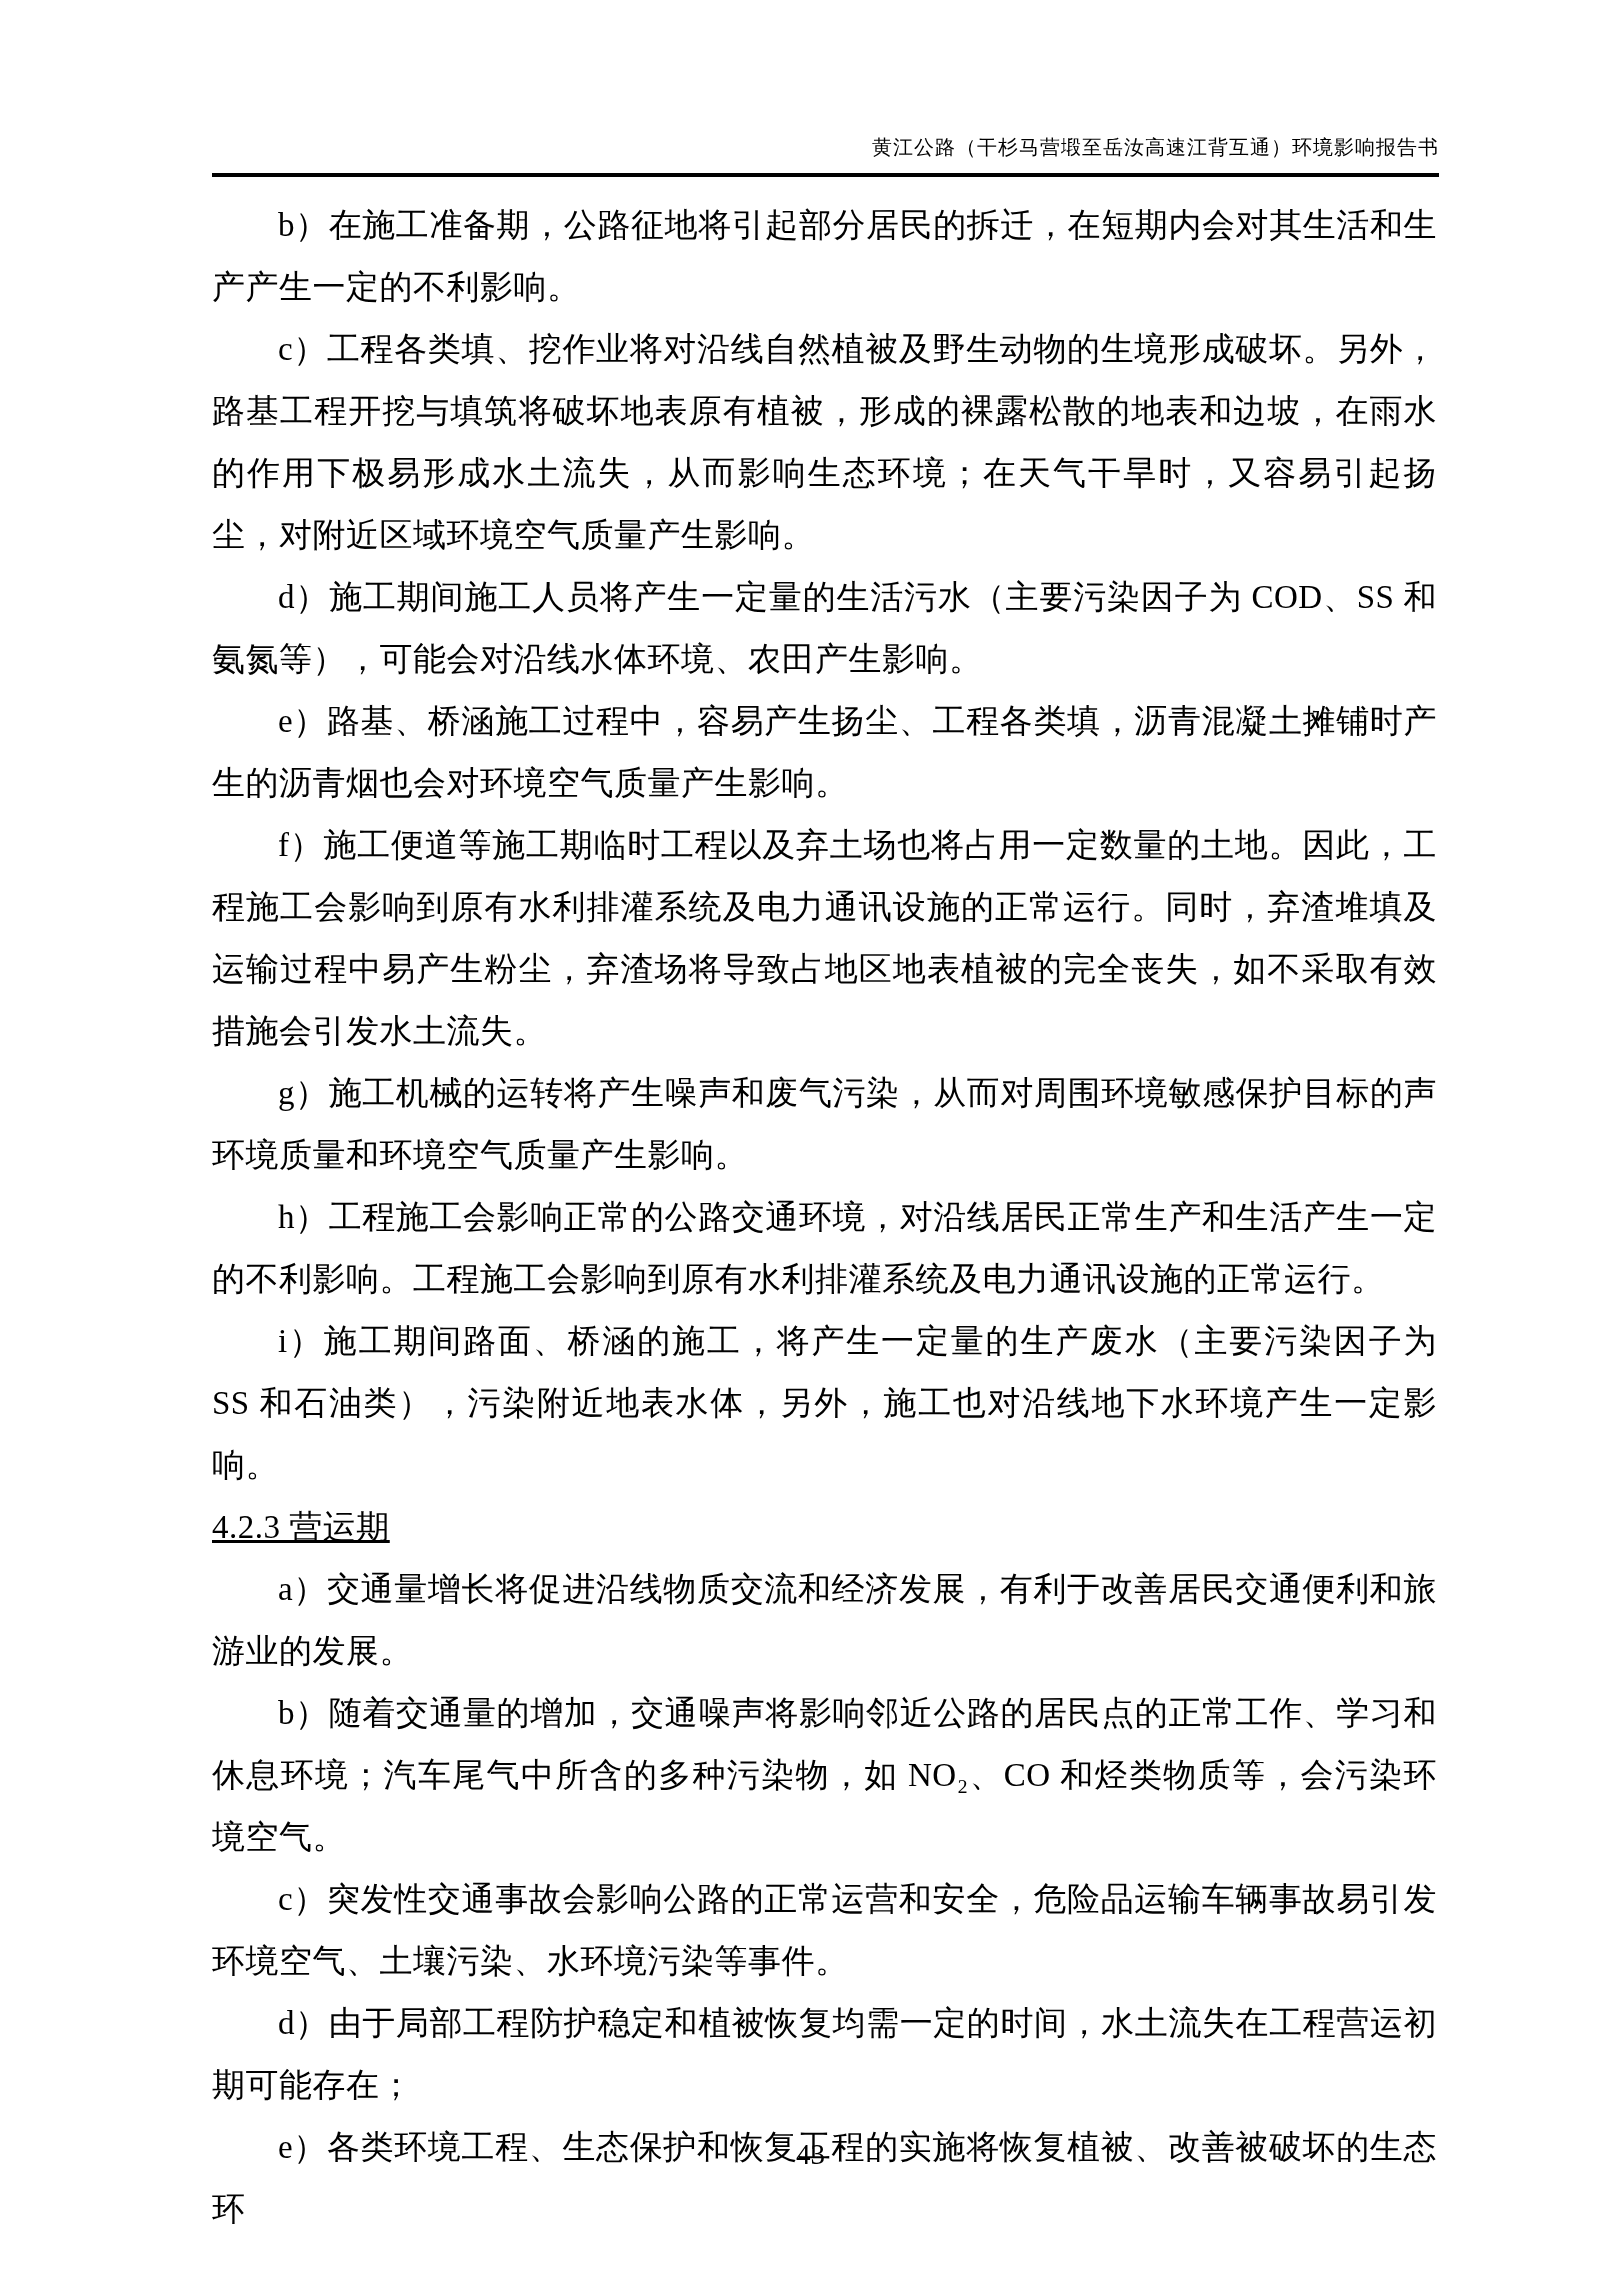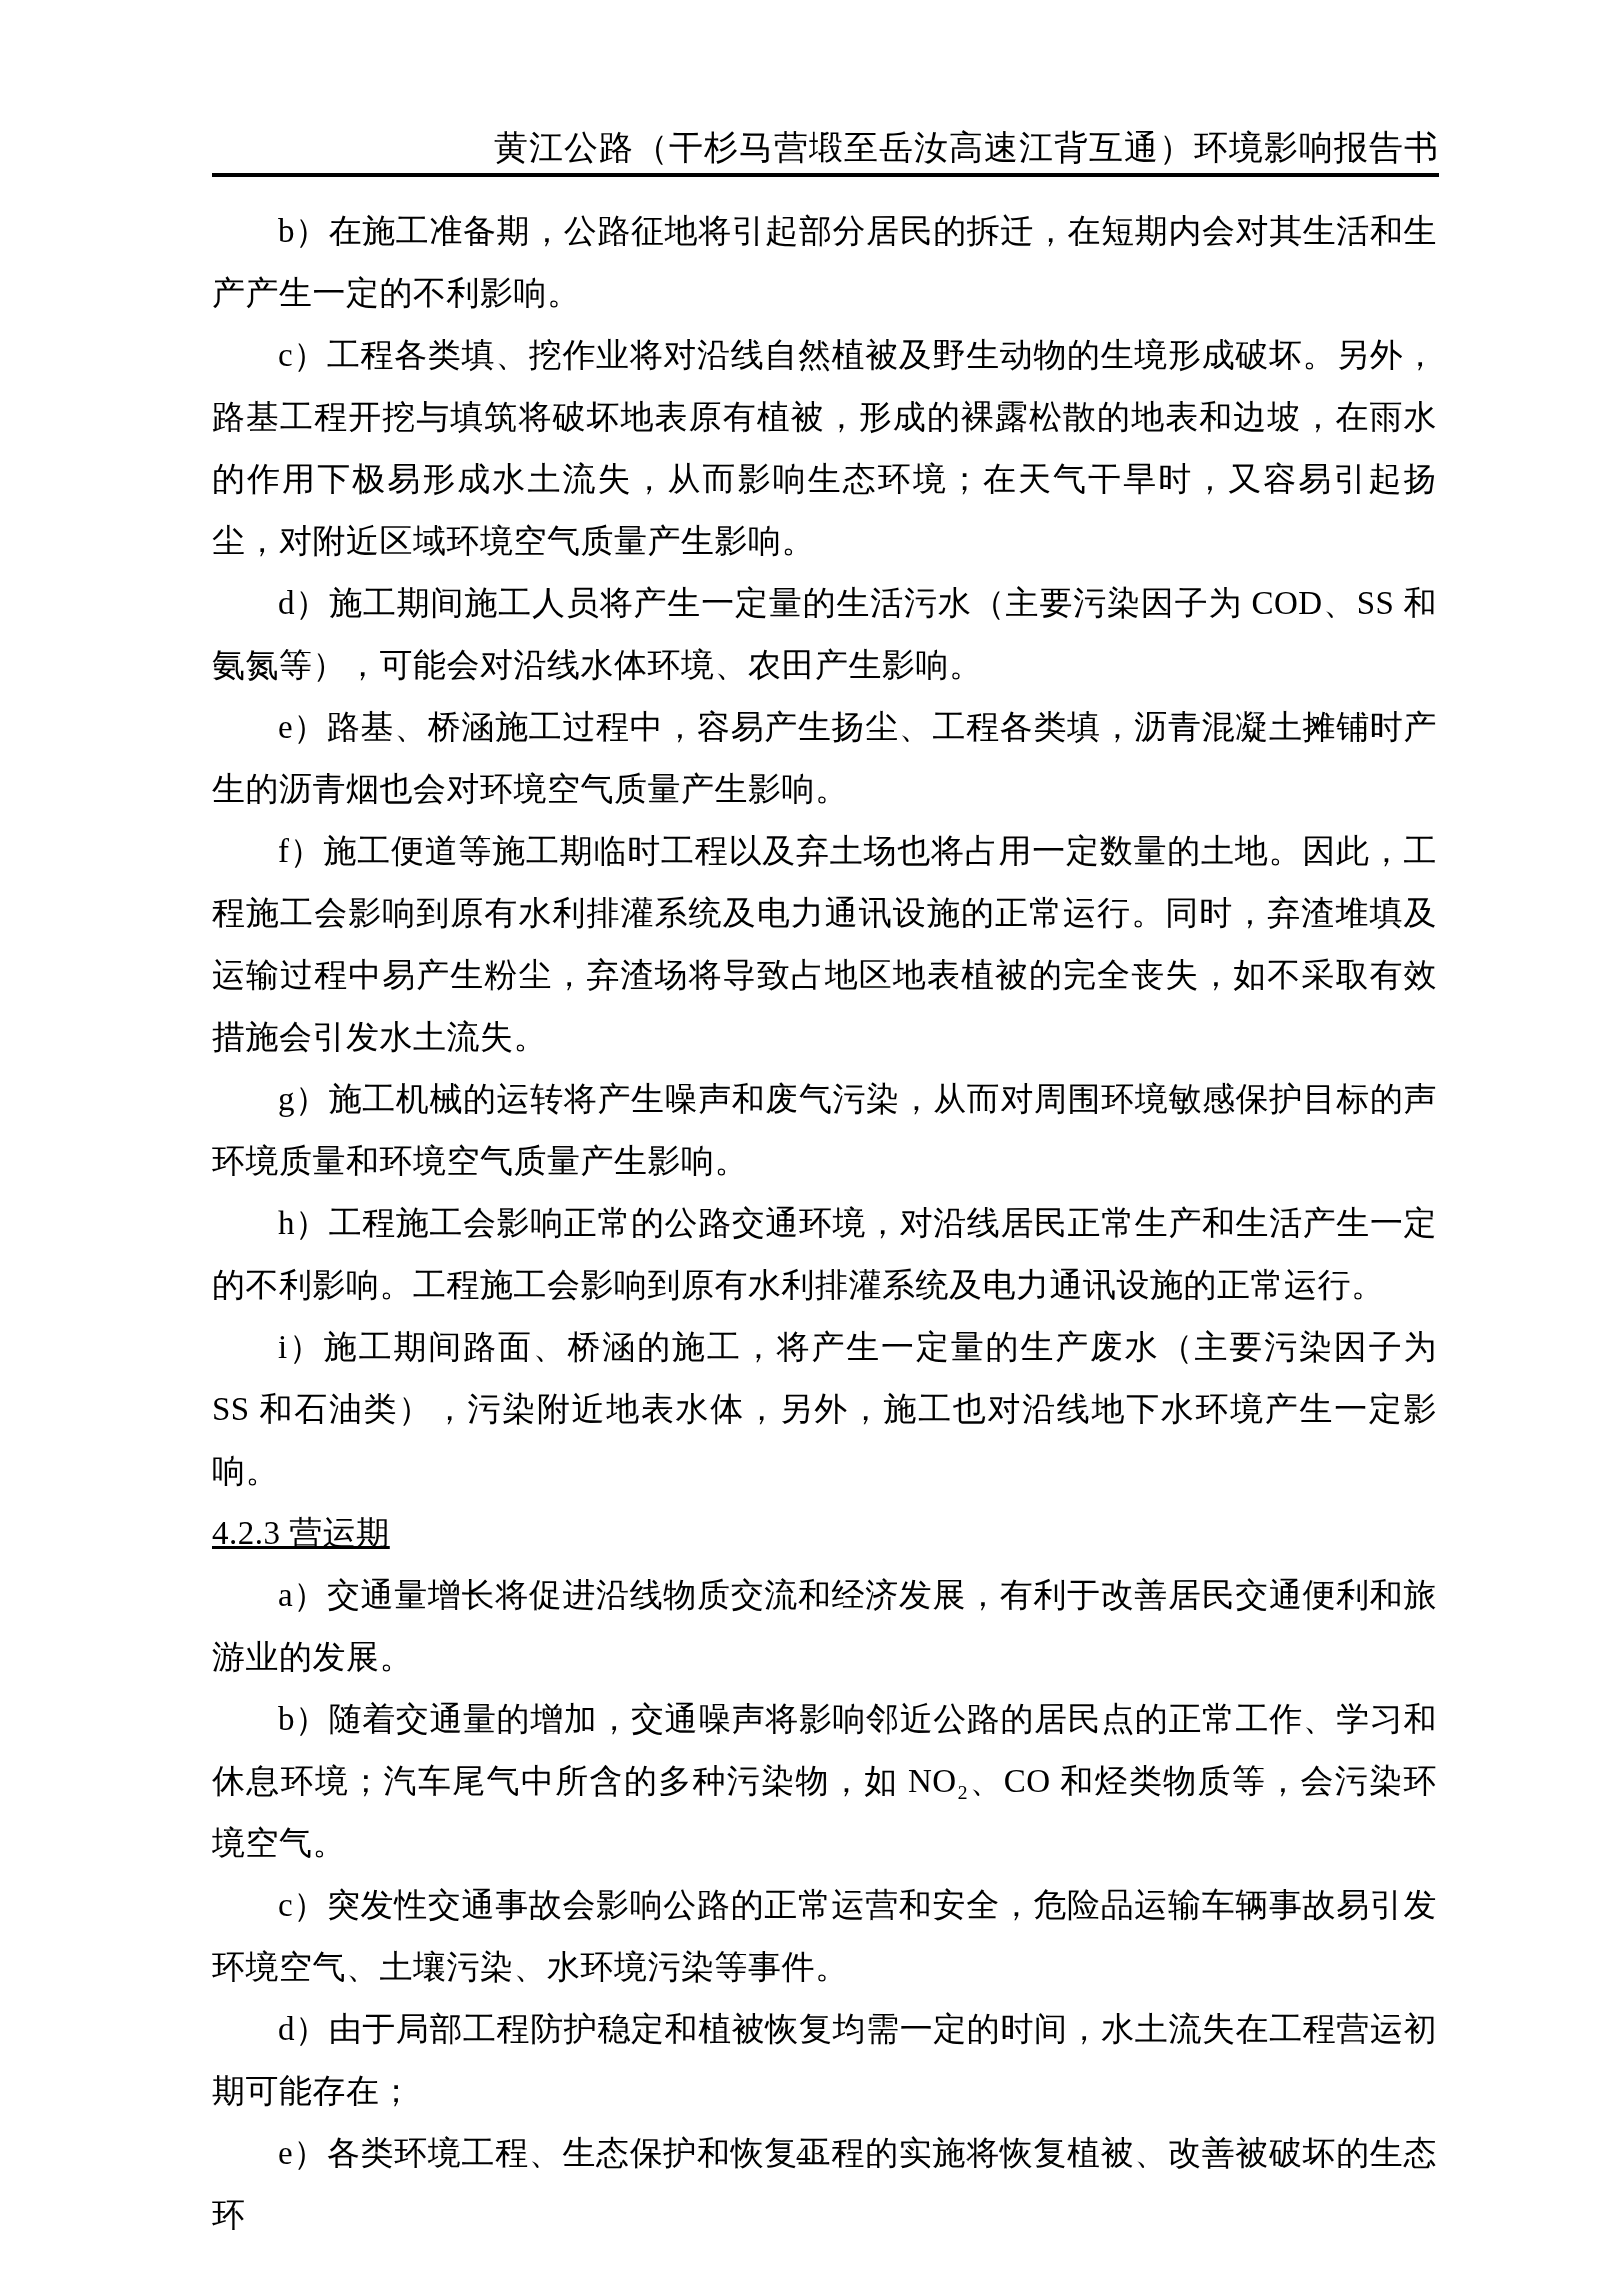--- a/index.html
+++ b/index.html
@@ -15,36 +15,36 @@
     color: #000000;
     font-family: "Liberation Serif", "DejaVu Serif", serif;
     overflow: hidden;
   }
   .header-title {
     position: absolute;
     top: 131px;
     left: 212px;
     width: 1227px;
     text-align: right;
-    font-size: 34px;
+    font-size: 20px;
     line-height: 33px;
     letter-spacing: 1px;
     white-space: nowrap;
   }
   .header-rule {
     position: absolute;
     top: 173px;
     left: 212px;
     width: 1227px;
     height: 3.9px;
     background: #000000;
   }
   .doc-body {
     position: absolute;
-    top: 200px;
+    top: 194px;
     left: 212px;
     width: 1225px;
     font-size: 33px;
     line-height: 62px;
     text-align: justify;
     letter-spacing: 0.5px;
   }
   .doc-body p {
     margin: 0;
     padding: 0;

